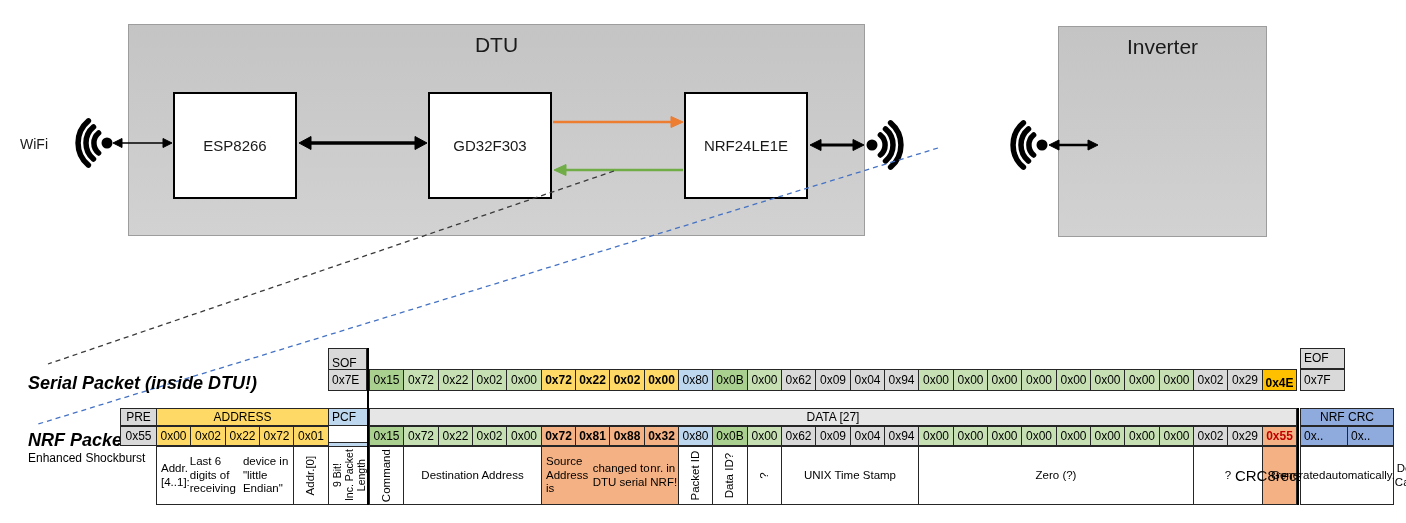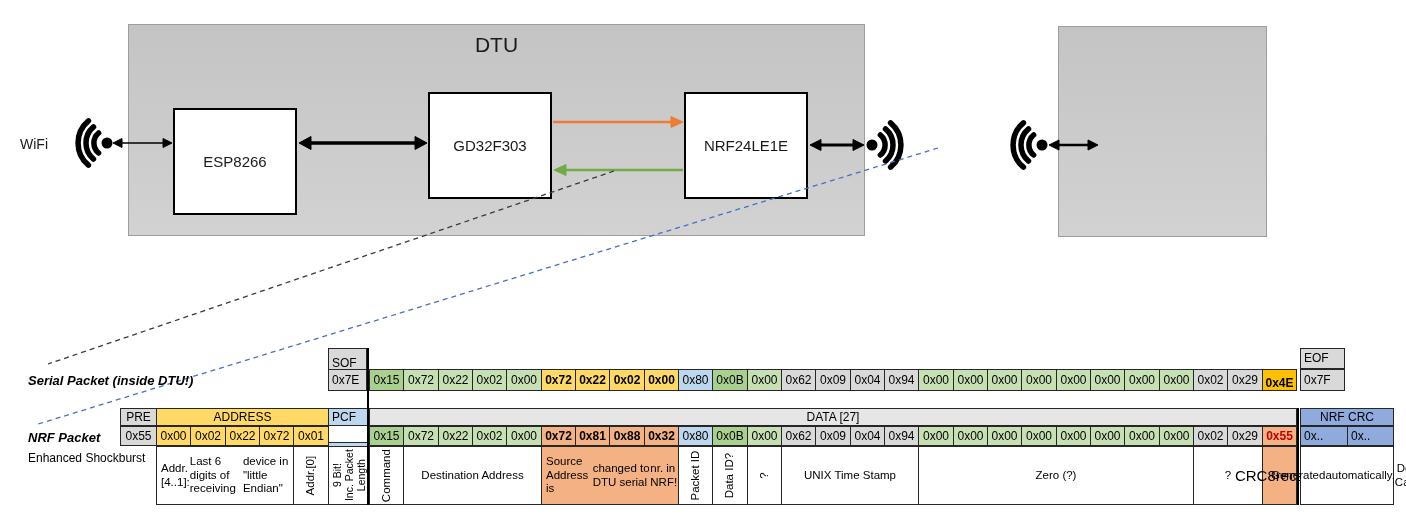--- a/index.html
+++ b/index.html
@@ -4,42 +4,43 @@
 <style>
   html,body{margin:0;padding:0;background:#fff;}
   #stage{position:relative;width:1406px;height:523px;background:#fff;overflow:hidden;
          font-family:"Liberation Sans",sans-serif;color:#000;}
   .grayzone{position:absolute;background:linear-gradient(180deg,#c4c4c4 0%,#d2d2d2 100%);
             border:1px solid #9d9d9d;box-sizing:border-box;}
   .zonetitle{position:absolute;text-align:center;font-size:21px;color:#1a1a1a;}
   .comp{position:absolute;background:#fff;border:2px solid #000;box-sizing:border-box;
         display:flex;align-items:center;justify-content:center;font-size:15px;color:#1a1a1a;}
   .freelabel{position:absolute;font-size:14px;color:#1a1a1a;}
-  .pktlabel{position:absolute;font-size:13px;font-weight:bold;font-style:italic;white-space:nowrap;}
+  .pktlabel{position:absolute;font-size:18px;font-weight:bold;font-style:italic;white-space:nowrap;}
   .sublabel{position:absolute;font-size:12px;white-space:nowrap;}
   svg.overlay{position:absolute;left:0;top:0;z-index:5;}
   #tables{position:absolute;left:0;top:0;width:1406px;height:523px;z-index:6;}
   .cell{position:absolute;border:1px solid #262626;box-sizing:border-box;background:#fff;
         display:flex;align-items:center;justify-content:center;font-size:12px;
         line-height:1.2;text-align:center;white-space:nowrap;}
   .cell.alignleft{justify-content:flex-start;padding-left:3px;text-align:left;}
   .cell .rot{transform:rotate(-90deg);white-space:nowrap;line-height:1.15;}
   .cell.multi{white-space:normal;}
   .divider{position:absolute;background:#000;z-index:7;}
 </style>
 </head>
 <body>
 
 <div id="stage">
 
   <div class="grayzone" style="left:128px;top:24px;width:737px;height:212px;"></div>
   <div class="grayzone" style="left:1058px;top:26px;width:209px;height:211px;"></div>
   <div class="zonetitle" style="left:128px;top:33px;width:737px;">DTU</div>
-
-  <div class="comp" style="left:173px;top:92px;width:124px;height:107px;margin-top:16px;">ESP8266</div>
+  <div class="zonetitle" style="left:1058px;top:35px;width:209px;">Inverter</div>
+
+  <div class="comp" style="left:173px;top:92px;width:124px;height:107px;">ESP8266</div>
   <div class="comp" style="left:428px;top:92px;width:124px;height:107px;">GD32F303</div>
   <div class="comp" style="left:684px;top:92px;width:124px;height:107px;">NRF24LE1E</div>
 
   <div class="freelabel" style="left:20px;top:136px;">WiFi</div>
 
   <svg class="overlay" width="1406" height="523">
 
     <g fill="none" stroke="#000" stroke-width="5.5" stroke-linecap="round">
       <circle cx="107" cy="143" r="5.5" fill="#000" stroke="none"></circle>
       <path d="M 98.6 133 A 13 13 0 0 0 98.6 153"></path>

